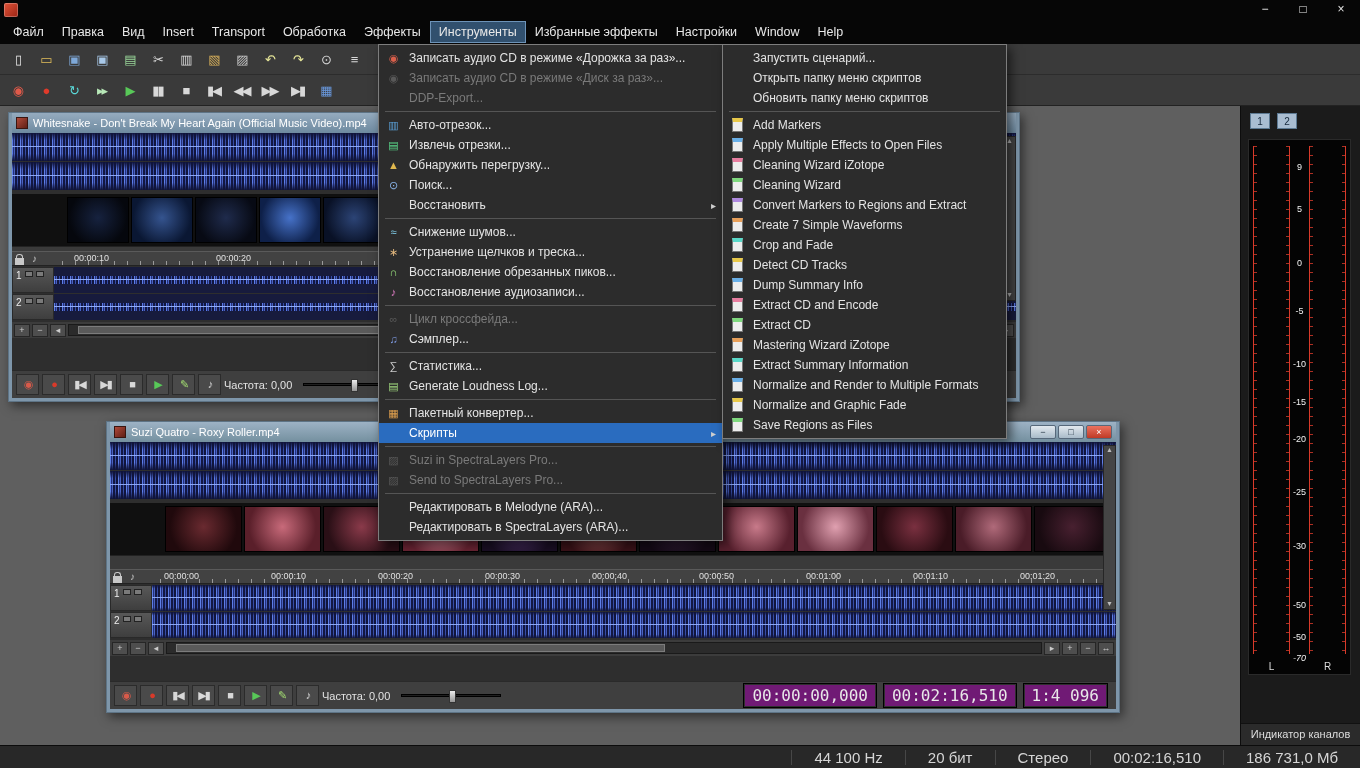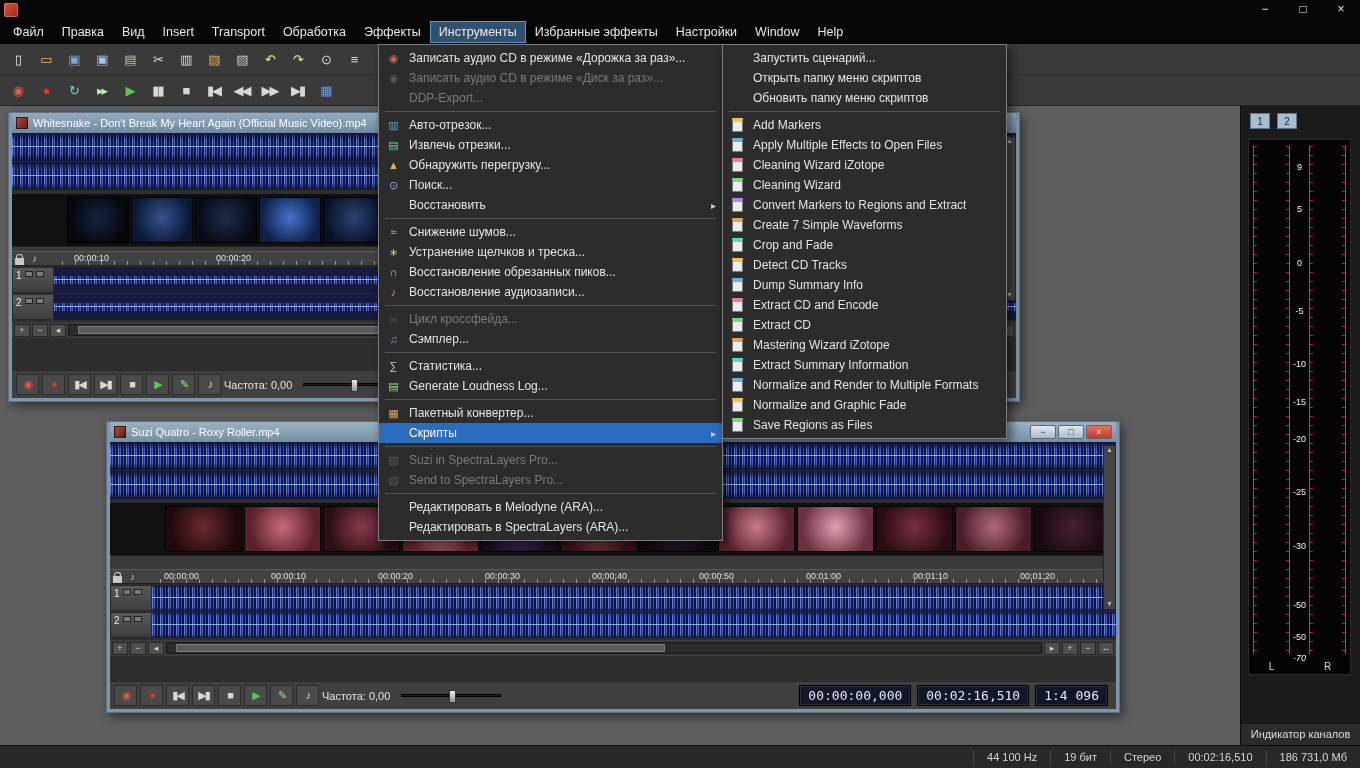--- a/index.html
+++ b/index.html
@@ -68,21 +68,21 @@
   .trough{flex:1;height:12px;background:#2b2b2b;border:1px solid #1a1a1a;position:relative;}
   .hthumb{position:absolute;top:1px;bottom:1px;left:1%;width:56%;background:#5a5a5a;border:1px solid #7c7c7c;}
 
   .transportrow{height:28px;display:flex;align-items:center;gap:3px;background:#3f3f3f;border-top:1px solid #2a2a2a;margin-top:auto;padding:0 4px;flex:none;}
   .transportrow .tbtn{width:23px;height:21px;background:#4a4a4a;border:1px solid #2b2b2b;}
   .transportrow .glyph{font-size:11px;}
   .freq-label{color:#e2e2e2;font-size:11px;margin-left:0;white-space:nowrap;}
   .hslider{width:100px;height:3px;background:#1f1f1f;border:1px solid #000;position:relative;margin-left:8px;flex:none;}
   .knob{position:absolute;left:48%;top:-5px;width:7px;height:13px;background:linear-gradient(#ececec,#969696);border:1px solid #333;}
   .tfields{margin-left:auto;display:flex;gap:6px;margin-right:4px;}
-  .tfield{background:#0f172a;border:1px solid #000;box-shadow:inset 0 0 0 1px #2f2f2f;color:#e8e8e8;font-size:13px;padding:2px 8px;font-family:"DejaVu Sans Mono",monospace;white-space:nowrap;}
+  .tfield{background:#701a75;border:1px solid #000;box-shadow:inset 0 0 0 1px #2f2f2f;color:#e8e8e8;font-size:16px;padding:2px 8px;font-family:"DejaVu Sans Mono",monospace;white-space:nowrap;}
   .vscroll{position:absolute;right:3px;top:23px;width:13px;height:165px;background:#454545;border:1px solid #262626;color:#bbb;font-size:7px;text-align:center;line-height:8px;z-index:3;}
   .vscroll::before{content:'▲';display:block;}
   .vscroll::after{content:'▼';position:absolute;bottom:1px;left:0;right:0;}
 
   #doc1{left:8px;top:112px;width:1012px;height:290px;z-index:5;}
   #doc2{left:106px;top:421px;width:1014px;height:292px;z-index:6;}
   #doc2 .doc-titlebar{background:linear-gradient(#9db2c5,#74909f);}
 
   
   .popup{position:absolute;background:#2c2c2c;border:1px solid #7d7d7d;box-shadow:4px 4px 10px rgba(0,0,0,.55);padding:3px 0;z-index:40;}
@@ -105,21 +105,21 @@
   .mcol{position:absolute;top:6px;bottom:20px;width:37px;border-left:1px solid #d83a2a;border-right:1px solid #d83a2a;}
   .mcol::before,.mcol::after{content:'';position:absolute;top:0;bottom:0;width:3px;background:repeating-linear-gradient(180deg, rgba(216,58,42,.8) 0 1px, transparent 1px 9px);}
   .mcol::before{left:0;}.mcol::after{right:0;}
   .mcol.left{left:4px;}.mcol.right{right:4px;}
   .mleg{position:absolute;bottom:-18px;width:100%;text-align:center;color:#ddd;font-size:10px;}
   .mscale{position:absolute;left:0;width:100%;text-align:center;color:#f2f2f2;font-size:9px;transform:translateY(-50%);}
   #meter-caption{position:absolute;left:0;bottom:0;width:100%;height:22px;background:#2b2b2b;color:#ddd;font-size:11px;line-height:21px;text-align:center;border-top:1px solid #111;}
 
   
   #statusbar{position:absolute;left:0;bottom:0;width:1360px;height:23px;background:#282828;border-top:1px solid #0c0c0c;display:flex;align-items:center;justify-content:flex-end;z-index:45;}
-  .sfield{padding:0 13px;color:#d6d6d6;font-size:11px;border-left:1px solid #474747;height:15px;line-height:15px;white-space:nowrap;}
+  .sfield{padding:0 22px;color:#d6d6d6;font-size:15px;border-left:1px solid #474747;height:15px;line-height:15px;white-space:nowrap;}
 </style>
 </head>
 <body>
 
 <div id="titlebar">
   <div id="app-icon"></div>
   <div id="win-controls">
       <span class="wc">−</span>
       <span class="wc">□</span>
       <span class="wc">×</span>
@@ -630,18 +630,18 @@
       <span class="mscale" style="top: 87%;">-50</span>
       <span class="mscale" style="top: 93%;">-50</span>
       <span class="mscale" style="top: 97%; font-style: italic;">-70</span>
     </div>
   <div id="meter-caption">Индикатор каналов</div>
 </div>
 
 <div id="statusbar">
   <span id="status-fields" style="display:flex;align-items:center;">
       <span class="sfield">44 100 Hz</span>
-      <span class="sfield">19 бит</span>
+      <span class="sfield">20 бит</span>
       <span class="sfield">Стерео</span>
       <span class="sfield">00:02:16,510</span>
       <span class="sfield">186 731,0 Мб</span>
     </span>
 </div>
 
 </body></html>

